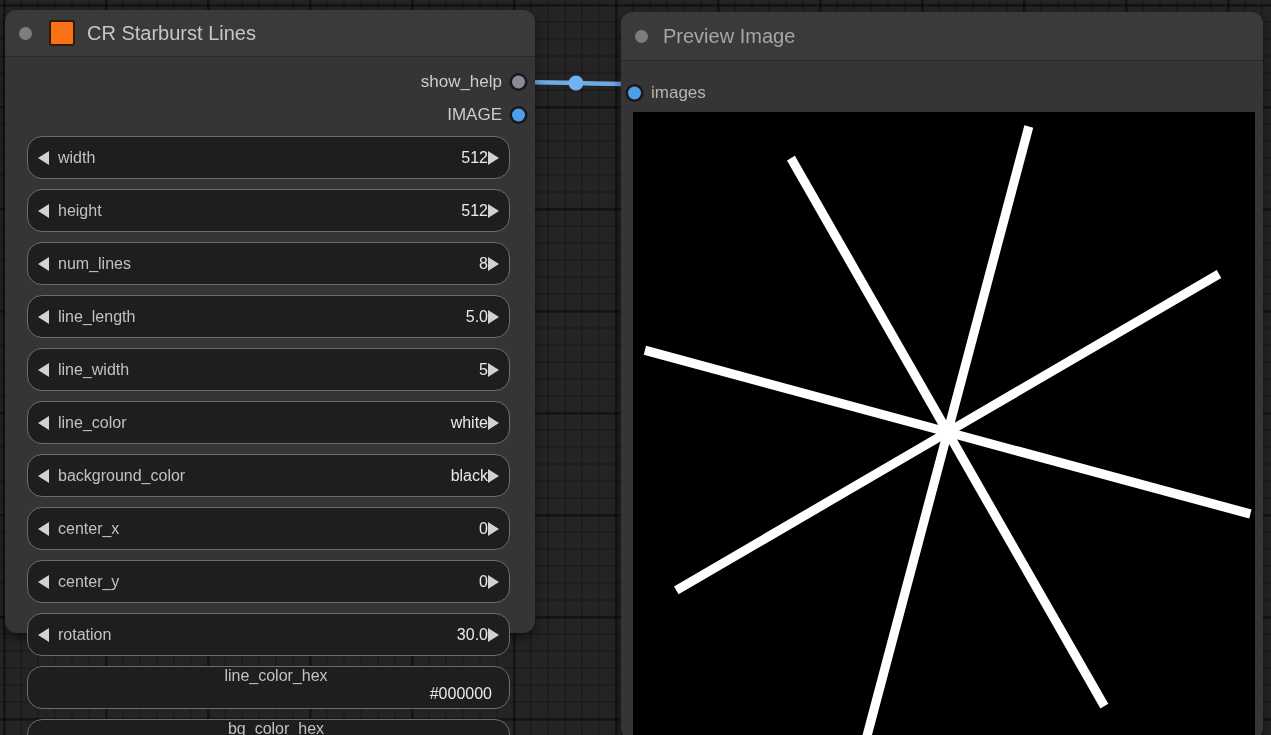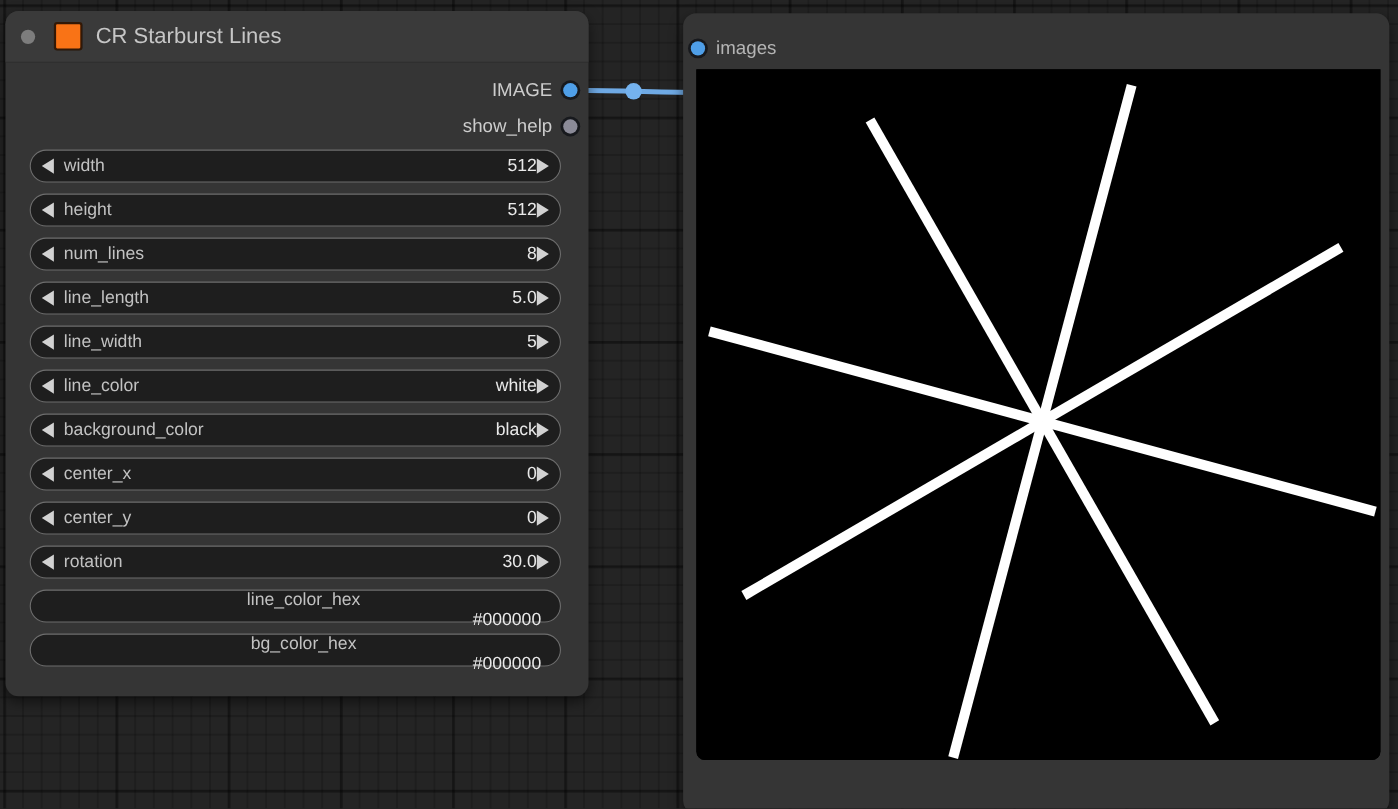--- a/index.html
+++ b/index.html
@@ -71,21 +71,21 @@
     width: 13px; height: 13px; border-radius: 50%;
     top: 50%; transform: translateY(-50%);
     box-shadow: 0 0 0 2.5px #17191d;
   }
   .slot.out { right: 10px; }
   .slot.in  { left: 7px; }
 
   .widgets { margin: 5px 25px 0 22px; }
   .widget-row {
     display: flex; align-items: center;
-    height: 30px;
+    height: 43px;
     margin-bottom: 10px;
     border: 1px solid #6d6d6d;
     border-radius: 15px;
     background: #1e1e1e;
     padding: 0 10px;
     font-size: 16px;
   }
   .arrow-left {
     width: 0; height: 0; flex: 0 0 auto;
     border-top: 7px solid transparent;
@@ -137,27 +137,27 @@
 
   <div class="node" id="node-starburst">
     <div class="titlebar">
       <span class="collapse-dot"></span>
       <span class="node-icon" style="background: rgb(249, 115, 22);"></span>
       <span class="node-title">CR Starburst Lines</span>
     </div>
 
     <div class="outputs">
       <div class="out-row">
+        <span>show_help</span>
+        <span class="slot out" style="background:#8b8b98;"></span>
+      </div>
+      <div class="out-row">
         <span>IMAGE</span>
         <span class="slot out" style="background:#4f9fe8;"></span>
       </div>
-      <div class="out-row">
-        <span>show_help</span>
-        <span class="slot out" style="background:#8b8b98;"></span>
-      </div>
     </div>
 
     <div class="widgets" id="widget-list">
         <div class="widget-row">
         <span class="arrow-left"></span>
         <span class="w-label">width</span>
         <span class="w-value">512</span>
         <span class="arrow-right"></span>
       </div>
         <div class="widget-row">
@@ -224,20 +224,24 @@
 
         <span class="w-label">bg_color_hex</span>
         <span class="w-value">#000000</span>
 
       </div>
       </div>
 
   </div>
 
   <div class="node" id="node-preview">
+    <div class="titlebar">
+      <span class="collapse-dot"></span>
+      <span class="node-title" style="color:#a6a6a6; margin-left:15px;">Preview Image</span>
+    </div>
 
     <div class="input-row">
       <span class="slot in" style="background:#4f9fe8;"></span>
       <span>images</span>
     </div>
 
     <div class="preview-img">
       <svg viewBox="0 0 512 512" preserveAspectRatio="none" style="background: rgb(0, 0, 0);">
           <line x1="259" y1="261" x2="482.4" y2="132.0" stroke="#ffffff" stroke-width="7.5"></line>
           <line x1="259" y1="261" x2="325.8" y2="11.8" stroke="#ffffff" stroke-width="7.5"></line>

